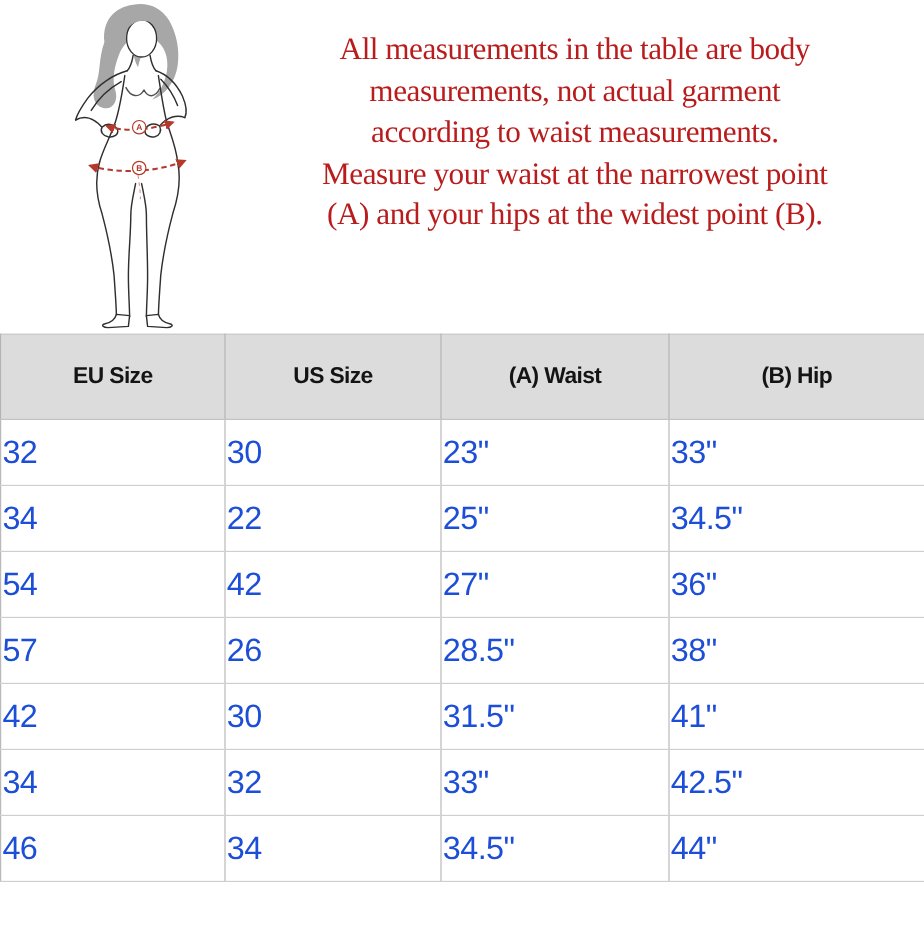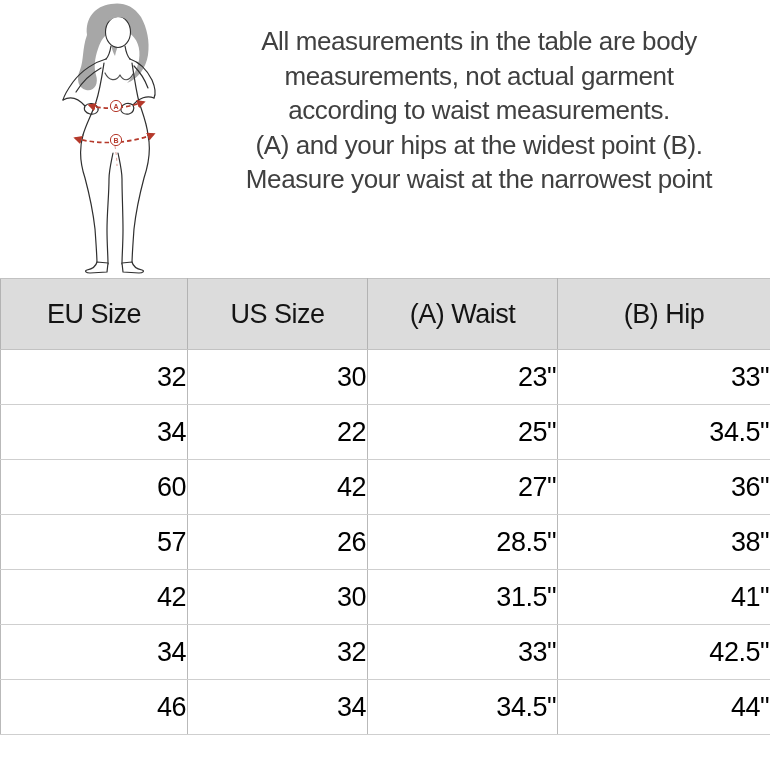--- a/index.html
+++ b/index.html
@@ -16,24 +16,25 @@
   
   .top { position: relative; width: 770px; height: 278px; }
   .figure-svg { position: absolute; left: 25px; top: 2px; }
 
   .intro {
     position: absolute;
     left: 190px;
     top: 24px;
     width: 578px;
     text-align: center;
-    color: #404040;
+    color: #b91c1c;
     font-size: 26px;
     line-height: 34.5px;
     letter-spacing: -0.4px;
+    font-family: Liberation Serif, serif;
   }
   .intro .line { white-space: nowrap; }
 
   
   .ln   { fill: none; stroke: #2f2f2f; stroke-width: 1.2; stroke-linecap: round; stroke-linejoin: round; }
   .lnf  { fill: #ffffff; stroke: #2f2f2f; stroke-width: 1.2; stroke-linecap: round; stroke-linejoin: round; }
   .red  { fill: none; stroke: #b5392b; stroke-width: 1.7; stroke-dasharray: 4.5 3; }
   .red-faint { fill: none; stroke: #b5392b; stroke-width: 0.9; stroke-dasharray: 3 3; opacity: 0.55; }
   .badge { fill: #ffffff; stroke: #b5392b; stroke-width: 1; }
   .redtxt { fill: #b5392b; font-size: 7px; font-weight: bold; text-anchor: middle; font-family: "Liberation Sans", sans-serif; }
@@ -48,34 +49,34 @@
     background: #fff;
   }
   table.size-chart col.c1 { width: 187px; }
   table.size-chart col.c2 { width: 180px; }
   table.size-chart col.c3 { width: 190px; }
   table.size-chart col.c4 { width: 213px; }
 
   table.size-chart th {
     height: 68px;
     background: #dcdcdc;
-    font-size: 27px;
-    font-weight: normal;
+    font-size: 19px;
+    font-weight: bold;
     color: #141414;
     text-align: center;
     letter-spacing: -0.5px;
     border: 1px solid #c2c2c2;
     border-left-color: #b3b3b3;
     border-right-color: #b3b3b3;
   }
   table.size-chart td {
     height: 52px;
     font-size: 27px;
-    color: #000000;
-    text-align: right;
+    color: #1d4ed8;
+    text-align: left;
     vertical-align: middle;
     letter-spacing: -0.5px;
     border: 1px solid #cfcfcf;
     border-left-color: #b9b9b9;
     border-right-color: #b9b9b9;
     background: #fff;
   }
 </style>
 </head>
 <body>
@@ -134,22 +135,22 @@
 
         <circle class="badge" cx="91" cy="138" r="5.6"></circle>
         <text class="redtxt" x="91" y="140.6">B</text>
       </g>
     </svg>
 
     <div class="intro">
       <div class="line">All measurements in the table are body</div>
       <div class="line">measurements, not actual garment</div>
       <div class="line">according to waist measurements.</div>
+      <div class="line">Measure your waist at the narrowest point</div>
       <div class="line">(A) and your hips at the widest point (B).</div>
-      <div class="line">Measure your waist at the narrowest point</div>
     </div>
   </div>
 
   <table class="size-chart">
     <colgroup>
       <col class="c1">
         <col class="c2">
         <col class="c3">
         <col class="c4">
     </colgroup>
@@ -168,21 +169,21 @@
           <td>23"</td>
           <td>33"</td>
         </tr>
         <tr>
           <td>34</td>
           <td>22</td>
           <td>25"</td>
           <td>34.5"</td>
         </tr>
         <tr>
-          <td>60</td>
+          <td>54</td>
           <td>42</td>
           <td>27"</td>
           <td>36"</td>
         </tr>
         <tr>
           <td>57</td>
           <td>26</td>
           <td>28.5"</td>
           <td>38"</td>
         </tr>

